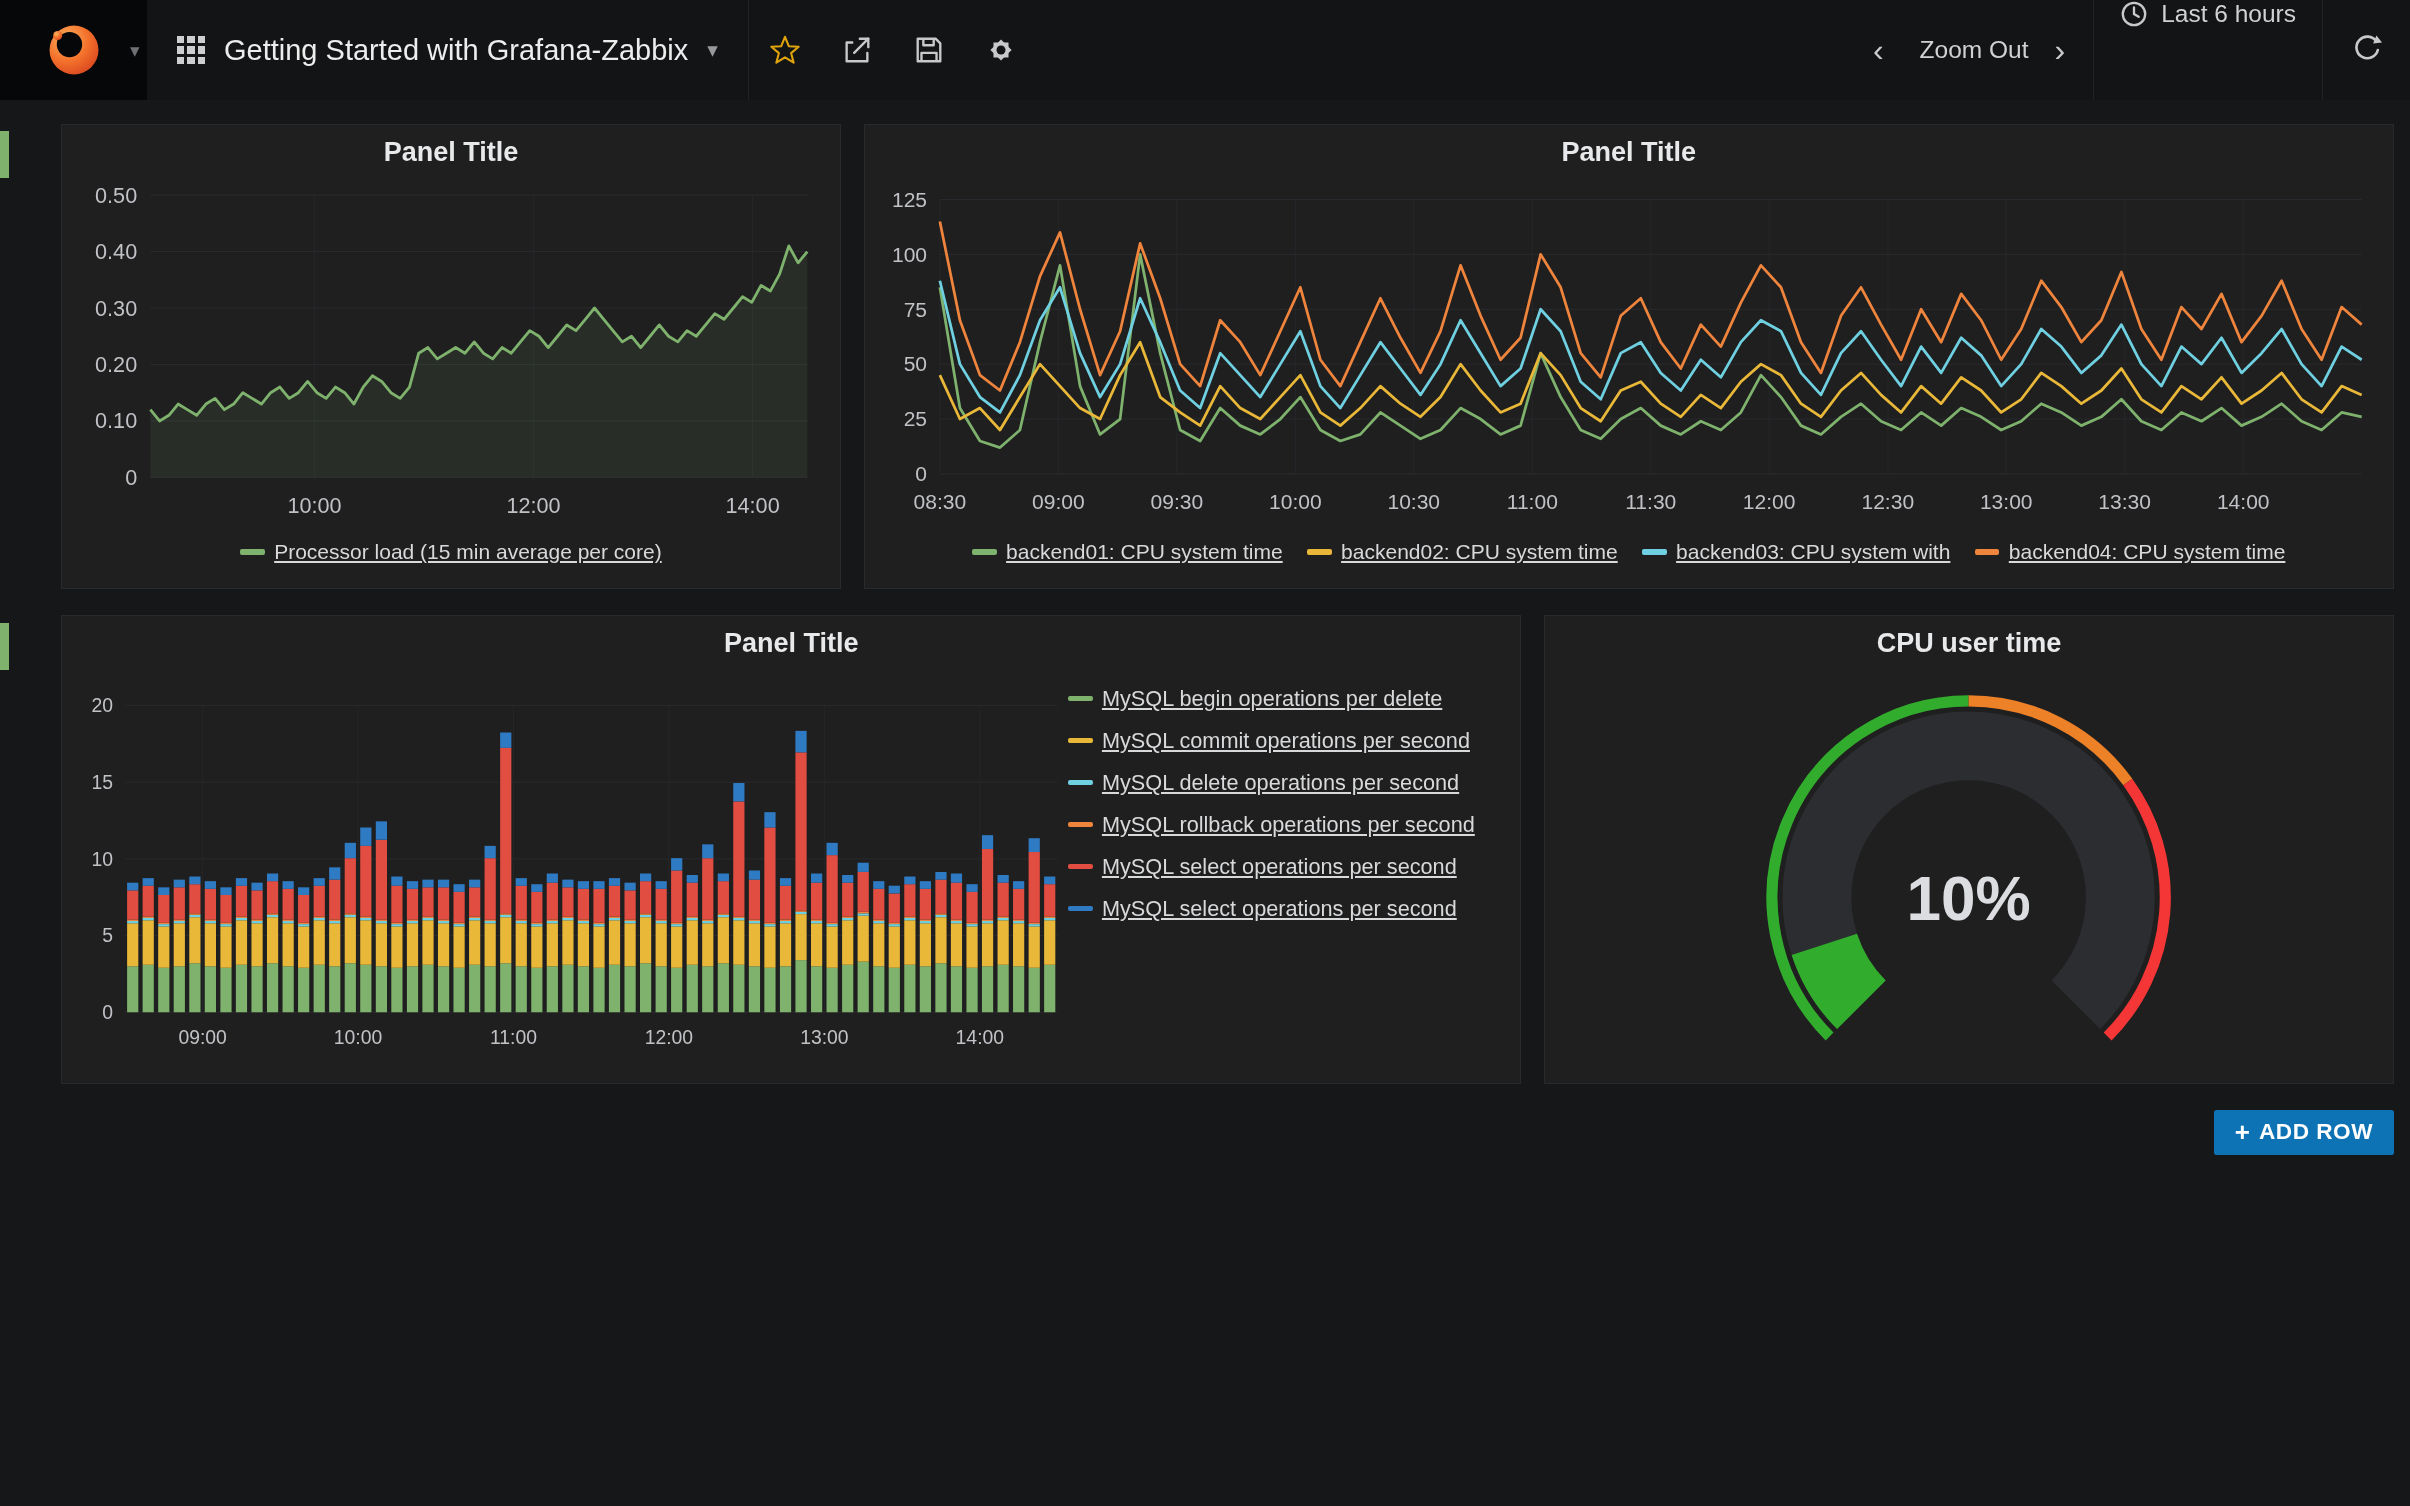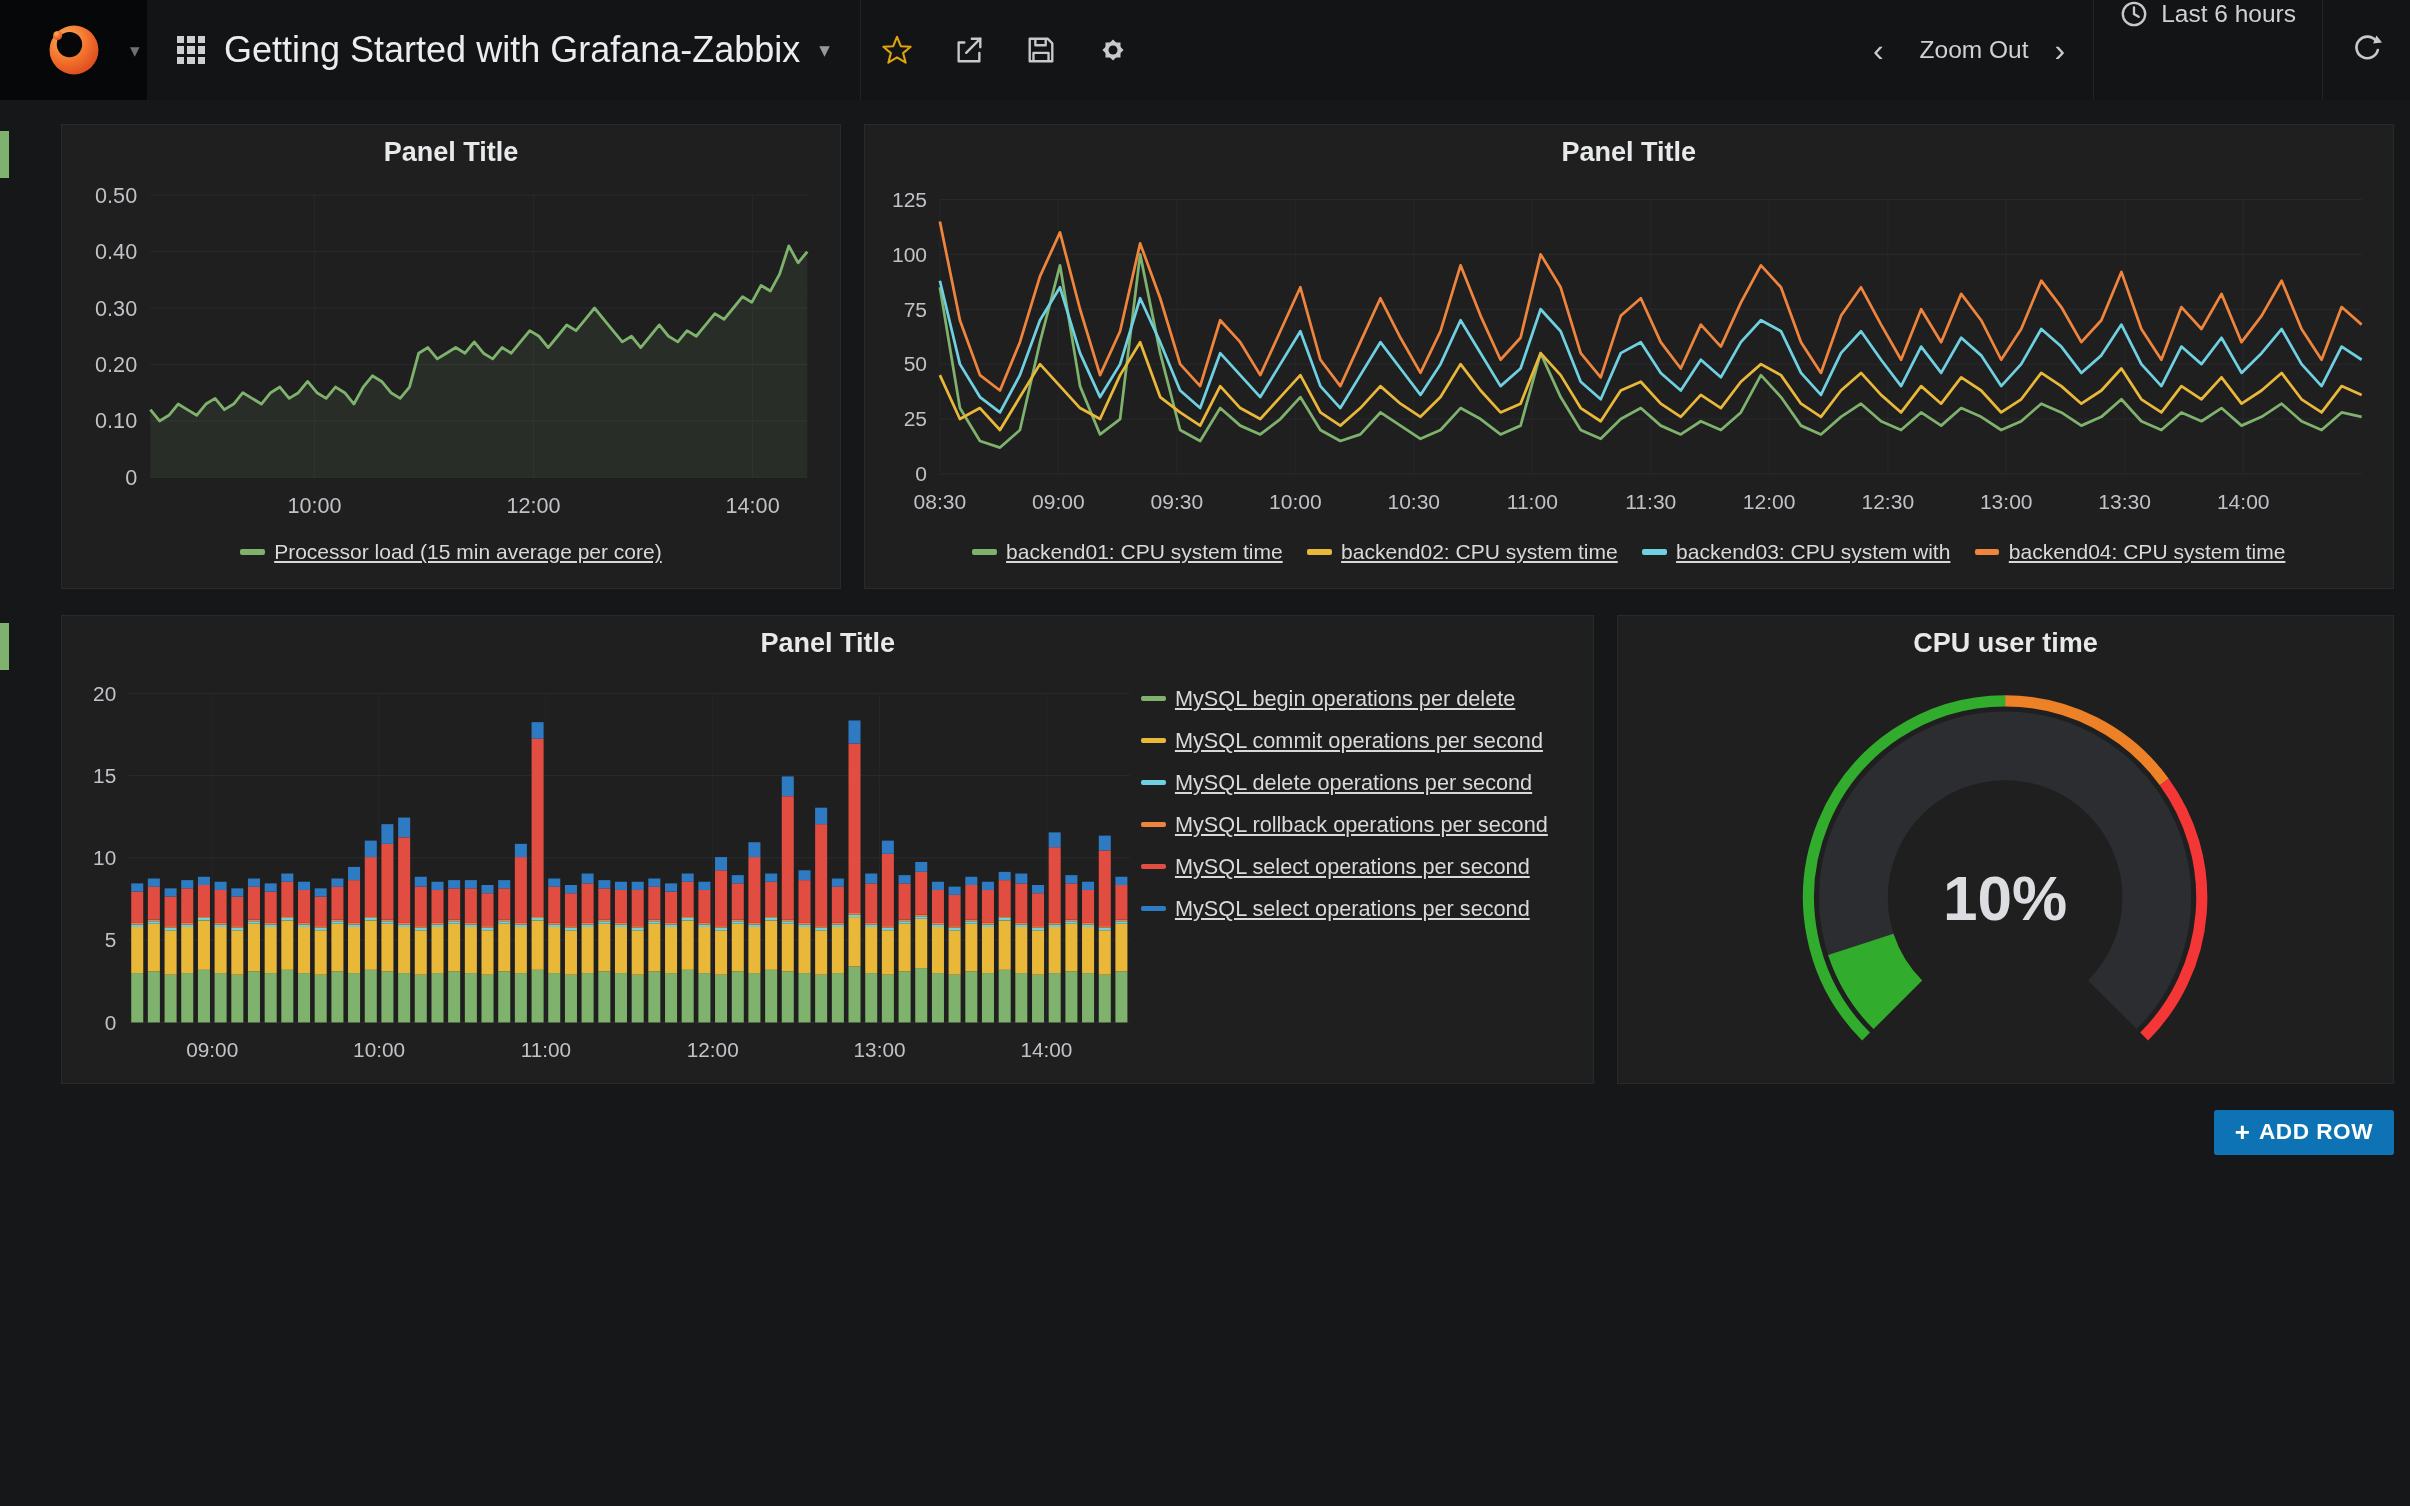--- a/index.html
+++ b/index.html
@@ -10,21 +10,21 @@
   }
   *{box-sizing:border-box;}
 
   
   .navbar{height:100px;background:#131415;display:flex;align-items:stretch;}
   .logo-box{width:147px;background:#060708;display:flex;align-items:center;justify-content:center;position:relative;cursor:pointer;}
   .logo-caret{position:absolute;right:7.5px;top:50%;transform:translateY(-50%);color:#6e7073;font-size:19px;}
   .title-section{display:flex;align-items:center;gap:19px;padding:0 30px;border-right:0.9px solid #222326;cursor:pointer;}
   .grid-icon{width:28px;height:28px;display:grid;grid-template-columns:repeat(3,1fr);grid-template-rows:repeat(3,1fr);gap:2.8px;}
   .grid-icon b{background:#cdcfd1;display:block;}
-  .dash-title{font-size:36px;color:#eceded;font-weight:400;}
+  .dash-title{font-size:29px;color:#eceded;font-weight:400;}
   .title-caret{color:#97999c;font-size:21px;}
   .nav-icons{display:flex;align-items:center;}
   .icon-btn{width:72px;height:100px;display:flex;align-items:center;justify-content:center;cursor:pointer;}
   .icon-btn svg{display:block;}
   .nav-right{margin-left:auto;display:flex;align-items:stretch;}
   .zoom-group{display:flex;align-items:center;gap:26px;padding:0 28px;font-size:24.5px;color:#d0d1d3;}
   .chev{font-size:32px;color:#c9cbcd;cursor:pointer;line-height:1;}
   .zoom-label{cursor:pointer;margin-left:10px;}
   .time-group{display:flex;align-items:flex-start;gap:13px;padding:0 26px;border-left:0.9px solid #222326;font-size:24.5px;color:#d0d1d3;cursor:pointer;}
   .refresh-group{display:flex;align-items:center;padding:0 28px;border-left:0.9px solid #222326;cursor:pointer;}
@@ -34,21 +34,21 @@
   .row-tab{position:absolute;left:0;width:9.4px;height:47px;background:#7eb26d;cursor:pointer;}
   .row-tab.r1{top:31px;}
   .row-tab.r2{top:523px;}
   .row{display:flex;gap:22.6px;margin-bottom:26px;margin-left:44px;}
   .panel{background:#1f1f20;border:0.9px solid #292a2c;display:flex;flex-direction:column;padding:0 9.4px 7.5px;}
   .row1 .panel{height:465px;}
   .row2 .panel{height:469px;}
   .p1{width:780px;}
   .p2{flex:1;}
   .p3{flex:1;}
-  .p4{width:777px;}
+  .p4{width:850px;}
   .panel-header{height:55px;flex:0 0 55px;display:flex;align-items:center;justify-content:center;font-weight:bold;font-size:27px;color:#e8e9ea;cursor:pointer;}
   svg.chart{width:100%;flex:1 1 auto;min-height:0;display:block;}
   .tick{fill:#c0c2c5;font-size:23px;}
   .gauge-value{fill:#dcdde0;font-size:66px;font-weight:bold;text-anchor:middle;}
 
   .legend-bottom{height:56px;flex:0 0 56px;display:flex;align-items:center;justify-content:center;gap:24.5px;font-size:21px;color:#d8d9da;}
   .legend-item{display:inline-flex;align-items:center;cursor:pointer;white-space:nowrap;text-decoration:underline;}
   .legend-item i{width:24.5px;height:5.6px;border-radius:1.9px;margin-right:9.4px;display:inline-block;}
   .p3-body{display:flex;flex:1 1 auto;min-height:0;}
   .p3-body svg.chart{flex:1 1 auto;width:auto;}

